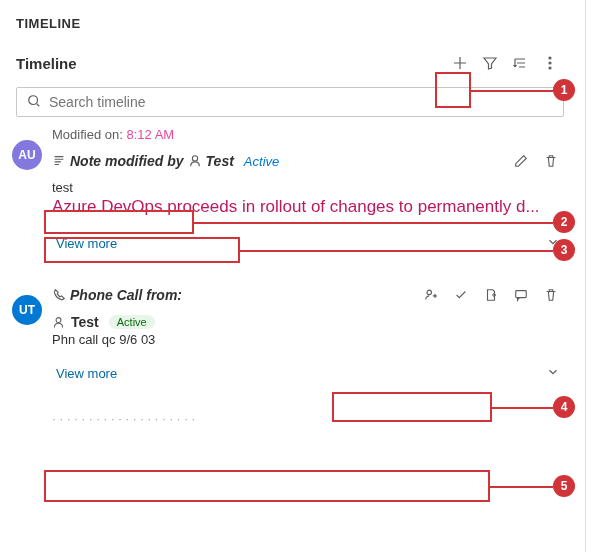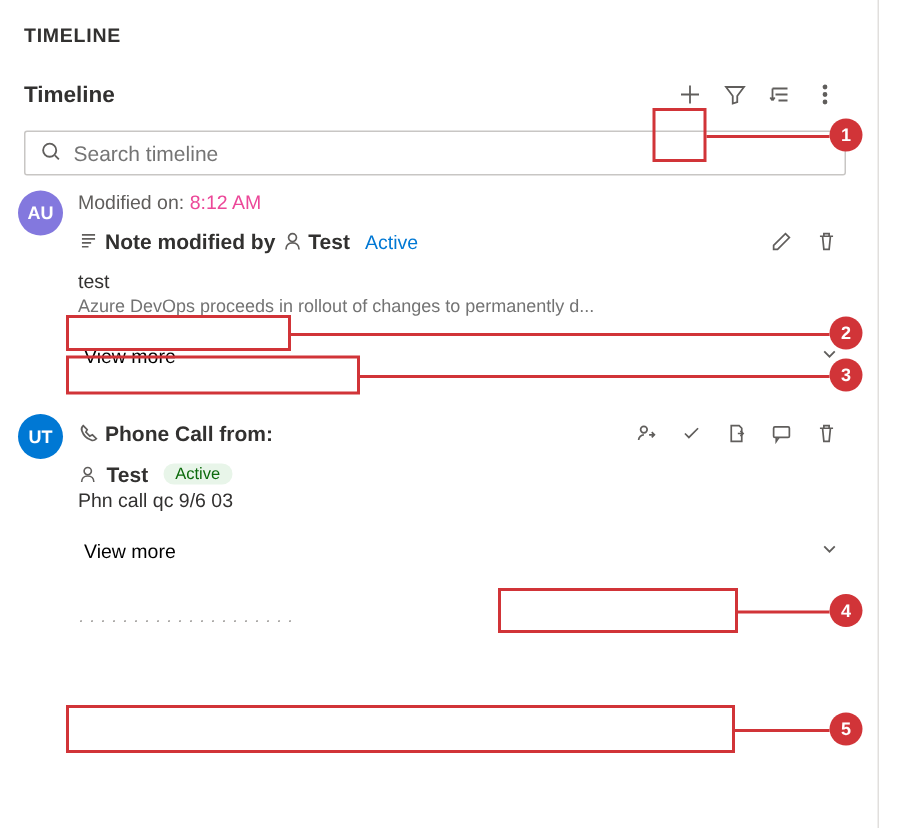--- a/index.html
+++ b/index.html
@@ -72,40 +72,41 @@
   }
   .note-input-row .attach svg { width:15px; height:15px; stroke:#605e5c; fill:none; stroke-width:1.3; }
 
   .entry {
     position: relative;
     padding-left: 36px;
     margin-bottom: 22px;
   }
   .avatar {
     position: absolute;
-    left: -4px; top: 0;
+    left: -4px; top: 13px;
     width: 30px; height: 30px;
     border-radius: 50%;
     display: flex; align-items: center; justify-content: center;
     color: #fff; font-size: 12px; font-weight: 600;
   }
   .entry-card {
     background: #fff;
   }
   .modified {
     font-size: 13px;
     color: #605e5c;
     margin-bottom: 6px;
   }
   .modified .time { color: #ec4899; }
   .subject-row {
     display: flex;
     align-items: center;
     gap: 4px;
     margin-bottom: 6px;
+    font-style: italic;
   }
   .subject-row .subject { font-weight: 700; font-size: 14px; }
   .subject-row svg { width:14px; height:14px; stroke:#605e5c; fill:none; stroke-width:1.3; }
   .badge {
     font-size: 11px;
     color: #0b6a0b;
     background: #e8f5e9;
     border-radius: 10px;
     padding: 1px 8px;
     margin-left: 4px;
@@ -120,32 +121,32 @@
     display: flex;
     gap: 4px;
   }
   .row-actions .icon-btn { width:26px; height:26px; }
   .body-text {
     font-size: 13px;
     color: #323130;
     margin: 2px 0 2px 0;
   }
   .body-sub {
-    font-size: 12px;
-    color: #737373;
+    font-size: 17px;
+    color: #be185d;
     margin-bottom: 10px;
     white-space: nowrap;
     overflow: hidden;
     text-overflow: ellipsis;
   }
   .view-more {
     display: flex;
     align-items: center;
     padding: 8px 4px;
-    color: #000000;
+    color: #0369a1;
     font-size: 13px;
     cursor: pointer;
     border-top: 0;
   }
   .view-more .chev { margin-left: auto; }
   .view-more .chev svg { width:14px; height:14px; stroke:#605e5c; fill:none; stroke-width:1.4; }
   .from-line {
     display:flex; align-items:center; gap:6px; margin:2px 0 2px 0;
   }
   .from-line svg { width:13px; height:13px; stroke:#605e5c; fill:none; stroke-width:1.3; }

